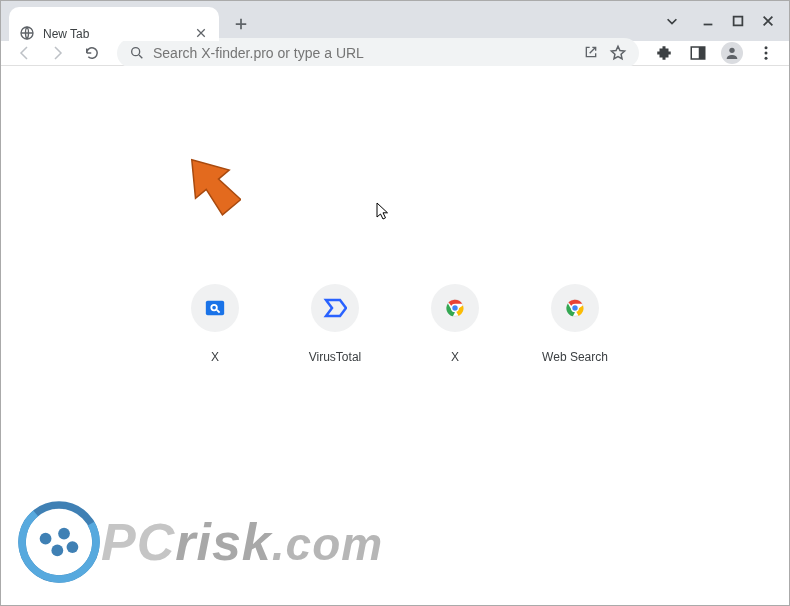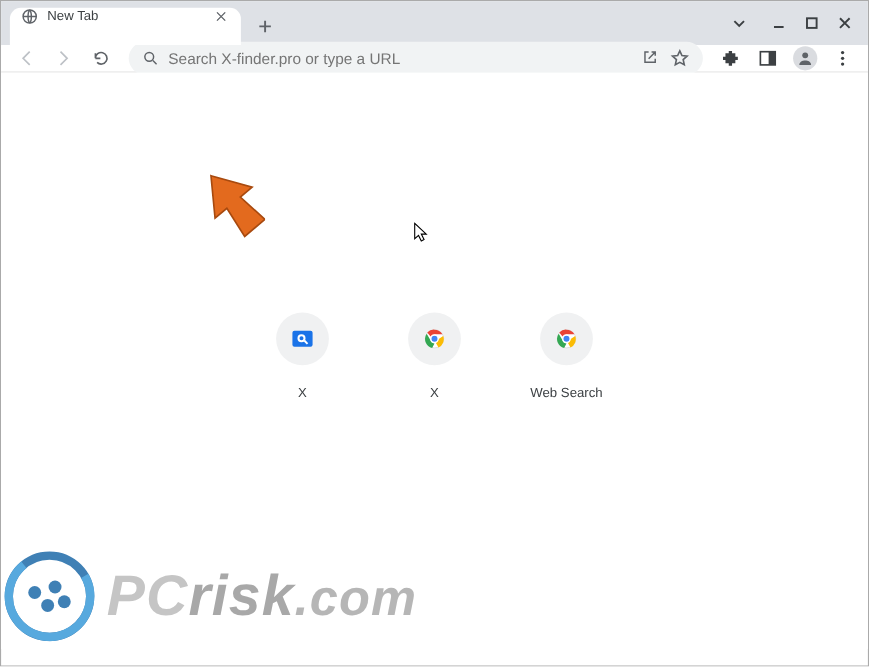--- a/index.html
+++ b/index.html
@@ -1,21 +1,21 @@
 <!DOCTYPE html>
 <html><head>
 <meta charset="utf-8">
 <style>
   * { box-sizing: border-box; margin: 0; padding: 0; }
   html, body { width: 790px; height: 606px; font-family: "Segoe UI", Arial, sans-serif; overflow: hidden; background: #fff; }
   .window { width: 790px; height: 606px; border: 1px solid #aaa; background: #fff; position: relative; }
 
   
   .titlebar { height: 40px; background: #dee1e6; display: flex; align-items: flex-end; }
-  .tab { margin-left: 8px; height: 34px; width: 210px; background: #fff; border-radius: 10px 10px 0 0; display: flex; align-items: flex-start; padding: 0 10px; position: relative; }
+  .tab { margin-left: 8px; height: 34px; width: 210px; background: #fff; border-radius: 10px 10px 0 0; display: flex; align-items: flex-end; padding: 0 10px; position: relative; }
   .tab .favicon { width: 16px; height: 16px; margin-right: 8px; color: #5f6368; }
   .tab .title { font-size: 12px; color: #3c4043; flex: 1; white-space: nowrap; overflow: hidden; text-overflow: ellipsis; }
   .tab .close { width: 16px; height: 16px; color: #5f6368; display: flex; align-items: center; justify-content: center; border-radius: 50%; }
   .newtab-btn { width: 28px; height: 28px; margin: 0 0 3px 8px; display: flex; align-items: center; justify-content: center; color: #5f6368; border-radius: 50%; }
   .titlebar-spacer { flex: 1; }
   .window-controls { display: flex; align-items: center; height: 40px; padding-right: 6px; }
   .wc { width: 30px; height: 30px; display: flex; align-items: center; justify-content: center; color: #3c4043; }
   .wc svg { width: 14px; height: 14px; }
   .chev { margin-right: 6px; }
 
@@ -37,21 +37,21 @@
   .sc-circle { width: 48px; height: 48px; margin: 0 auto 18px; background: #f0f1f2; border-radius: 50%; display: flex; align-items: center; justify-content: center; }
   .sc-label { font-size: 12px; color: #3c4043; white-space: nowrap; overflow: hidden; text-overflow: ellipsis; }
 
   
   .arrow-annot { position: absolute; left: 184px; top: 84px; width: 56px; height: 70px; pointer-events: none; }
 
   
   .cursor { position: absolute; left: 375px; top: 136px; width: 14px; height: 18px; pointer-events: none; }
 
   
-  .watermark { position: absolute; left: 2px; bottom: 6px; display: flex; align-items: center; gap: 10px; opacity: 0.85; }
+  .watermark { position: absolute; left: 16px; bottom: 6px; display: flex; align-items: center; gap: 0; opacity: 0.85; }
   .wm-logo { width: 84px; height: 84px; }
   .wm-text { font-family: Arial, sans-serif; font-size: 52px; font-style: italic; font-weight: 700; letter-spacing: 1px; color: #888; line-height: 1; }
   .wm-text .pc { color: #bbb; }
   .wm-text .risk { color: #999; }
   .wm-text .com { color: #aaa; font-size: 46px; }
 
   svg { display: block; }
 </style>
 </head>
 <body>
@@ -183,20 +183,28 @@
     <div class="shortcuts">
       <div class="shortcut">
         <div class="sc-circle">
           <svg viewBox="0 0 24 24" width="22" height="22">
               <rect x="2" y="4" width="20" height="16" rx="2" fill="#1a73e8"></rect>
               <circle cx="11" cy="11.5" r="3" fill="none" stroke="#fff" stroke-width="2"></circle>
               <path d="M14 14l3 3" stroke="#fff" stroke-width="2"></path>
             </svg>
         </div>
         <div class="sc-label">X</div>
+      </div>
+      <div class="shortcut">
+        <div class="sc-circle">
+          <svg viewBox="0 0 24 24" width="24" height="24">
+              <path d="M3 4h14l6 8-6 8H3l6-8-6-8z" fill="none" stroke="#2962ff" stroke-width="2.5"></path>
+            </svg>
+        </div>
+        <div class="sc-label">VirusTotal</div>
       </div>
       <div class="shortcut">
         <div class="sc-circle">
           <svg viewBox="0 0 24 24" width="20" height="20">
               <circle cx="12" cy="12" r="10" fill="#fff" stroke="#ddd"></circle>
               <path d="M12 2a10 10 0 0 1 8.66 5H12a5 5 0 0 0-4.33 2.5L4.1 5.2A10 10 0 0 1 12 2z" fill="#ea4335"></path>
               <path d="M21.5 9a10 10 0 0 1-5.1 12.5l-3.9-6.75A5 5 0 0 0 17 12l4.5-3z" fill="#fbbc05"></path>
               <path d="M3.5 6.5l3.95 6.85A5 5 0 0 0 12 17l-2.6 5A10 10 0 0 1 3.5 6.5z" fill="#34a853"></path>
               <circle cx="12" cy="12" r="4" fill="#4285f4" stroke="#fff" stroke-width="1.5"></circle>
             </svg>

